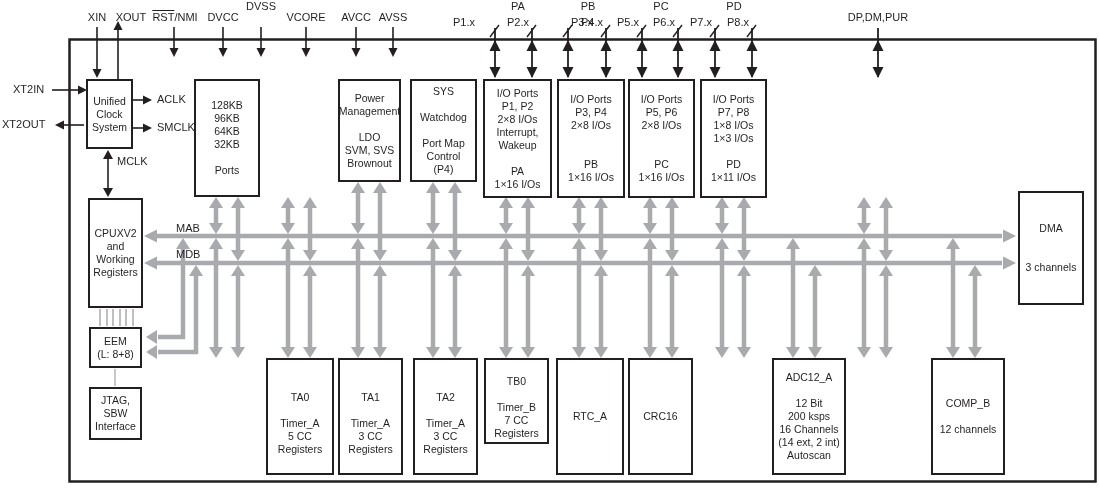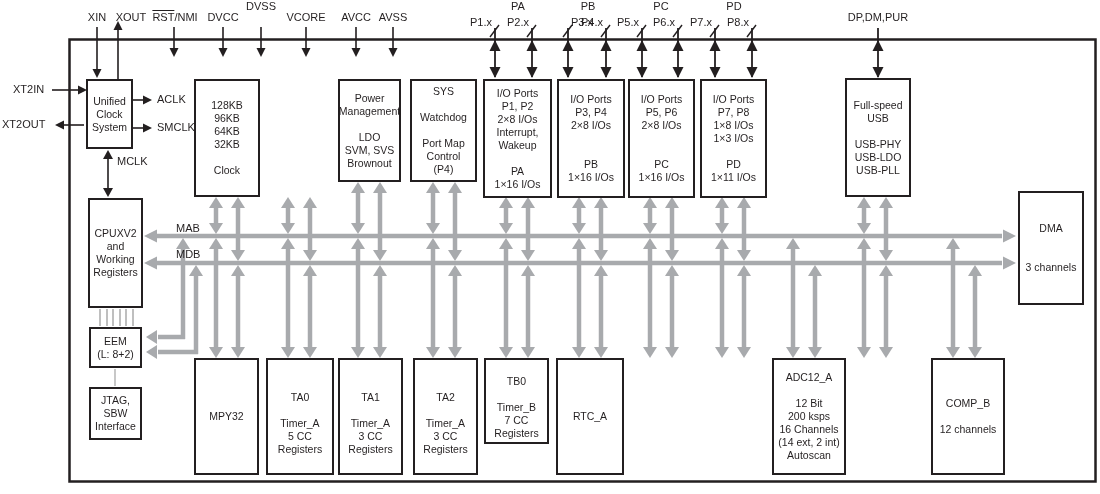--- a/index.html
+++ b/index.html
@@ -233,21 +233,21 @@
     </svg>
 
   <div class="block" style="left:86px;top:79px;width:47px;height:70px">Unified
 Clock
 System</div>
   <div class="block" style="left:194px;top:79px;width:66px;height:118px">128KB
 96KB
 64KB
 32KB
 
-Clock</div>
+Ports</div>
   <div class="block" style="left:338px;top:79px;width:63px;height:103px">Power
 Management
 
 LDO
 SVM, SVS
 Brownout</div>
   <div class="block" style="left:410px;top:79px;width:67px;height:103px">SYS
 
 Watchdog
 
@@ -276,40 +276,33 @@
 
 PC
 1×16 I/Os</div>
   <div class="block" style="left:700px;top:79px;width:67px;height:119px">I/O Ports
 P7, P8
 1×8 I/Os
 1×3 I/Os
 
 PD
 1×11 I/Os</div>
-  <div class="block" style="left:845px;top:78px;width:66px;height:119px">Full-speed
-USB
-
-USB-PHY
-USB-LDO
-USB-PLL</div>
   <div class="block thick" style="left:88px;top:198px;width:55px;height:110px">CPUXV2
 and
 Working
 Registers</div>
   <div class="block thick" style="left:89px;top:327px;width:53px;height:41px">EEM
-(L: 8+2)</div>
+(L: 8+8)</div>
   <div class="block thick" style="left:89px;top:387px;width:53px;height:53px">JTAG,
 SBW
 Interface</div>
   <div class="block" style="left:1018px;top:191px;width:66px;height:114px">DMA
 
 
 3 channels</div>
-  <div class="block" style="left:194px;top:358px;width:65px;height:117px">MPY32</div>
   <div class="block" style="left:266px;top:358px;width:68px;height:117px">
 TA0
 
 Timer_A
 5 CC
 Registers</div>
   <div class="block" style="left:338px;top:358px;width:65px;height:117px">
 TA1
 
 Timer_A
@@ -321,20 +314,21 @@
 Timer_A
 3 CC
 Registers</div>
   <div class="block" style="left:484px;top:358px;width:65px;height:86px">
 TB0
 
 Timer_B
 7 CC
 Registers</div>
   <div class="block" style="left:556px;top:358px;width:68px;height:117px">RTC_A</div>
+  <div class="block" style="left:628px;top:358px;width:65px;height:117px">CRC16</div>
   <div class="block" style="left:772px;top:358px;width:74px;height:117px">ADC12_A
 
 12 Bit
 200 ksps
 16 Channels
 (14 ext, 2 int)
 Autoscan</div>
   <div class="block" style="left:931px;top:358px;width:74px;height:117px">COMP_B
 
 12 channels</div>
@@ -347,21 +341,21 @@
   <div class="lbl c" style="left:284px;top:11px;width:44px">VCORE</div>
   <div class="lbl c" style="left:336px;top:11px;width:40px">AVCC</div>
   <div class="lbl c" style="left:373px;top:11px;width:40px">AVSS</div>
   <div class="lbl c" style="left:845px;top:11px;width:66px">DP,DM,PUR</div>
 
   <div class="lbl c" style="left:500px;top:0px;width:36px">PA</div>
   <div class="lbl c" style="left:570px;top:0px;width:36px">PB</div>
   <div class="lbl c" style="left:643px;top:0px;width:36px">PC</div>
   <div class="lbl c" style="left:716px;top:0px;width:36px">PD</div>
 
-  <div class="lbl r" style="left:462px;top:16px;width:30px">P1.x</div>
+  <div class="lbl r" style="left:445px;top:16px;width:30px">P1.x</div>
   <div class="lbl r" style="left:499px;top:16px;width:30px">P2.x</div>
   <div class="lbl r" style="left:563px;top:16px;width:30px">P3.x</div>
   <div class="lbl r" style="left:573px;top:16px;width:30px">P4.x</div>
   <div class="lbl r" style="left:609px;top:16px;width:30px">P5.x</div>
   <div class="lbl r" style="left:645px;top:16px;width:30px">P6.x</div>
   <div class="lbl r" style="left:682px;top:16px;width:30px">P7.x</div>
   <div class="lbl r" style="left:719px;top:16px;width:30px">P8.x</div>
 
   <div class="lbl" style="left:13px;top:83px">XT2IN</div>
   <div class="lbl" style="left:2px;top:118px">XT2OUT</div>

